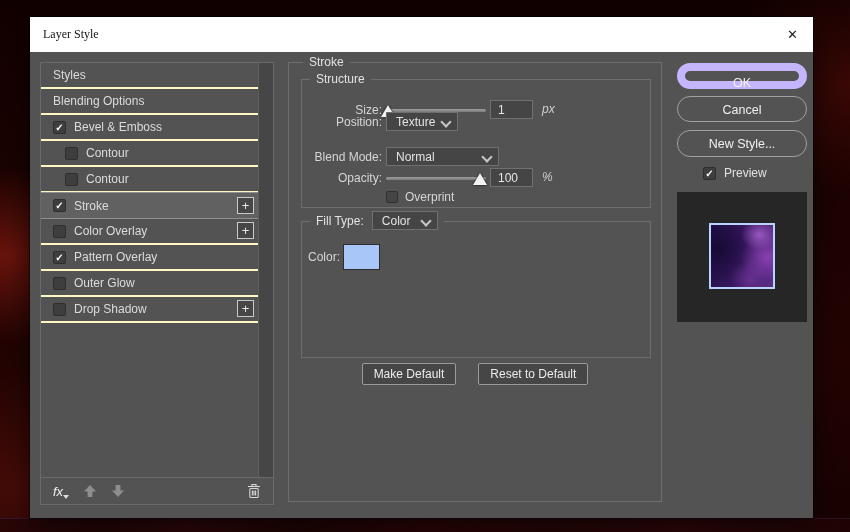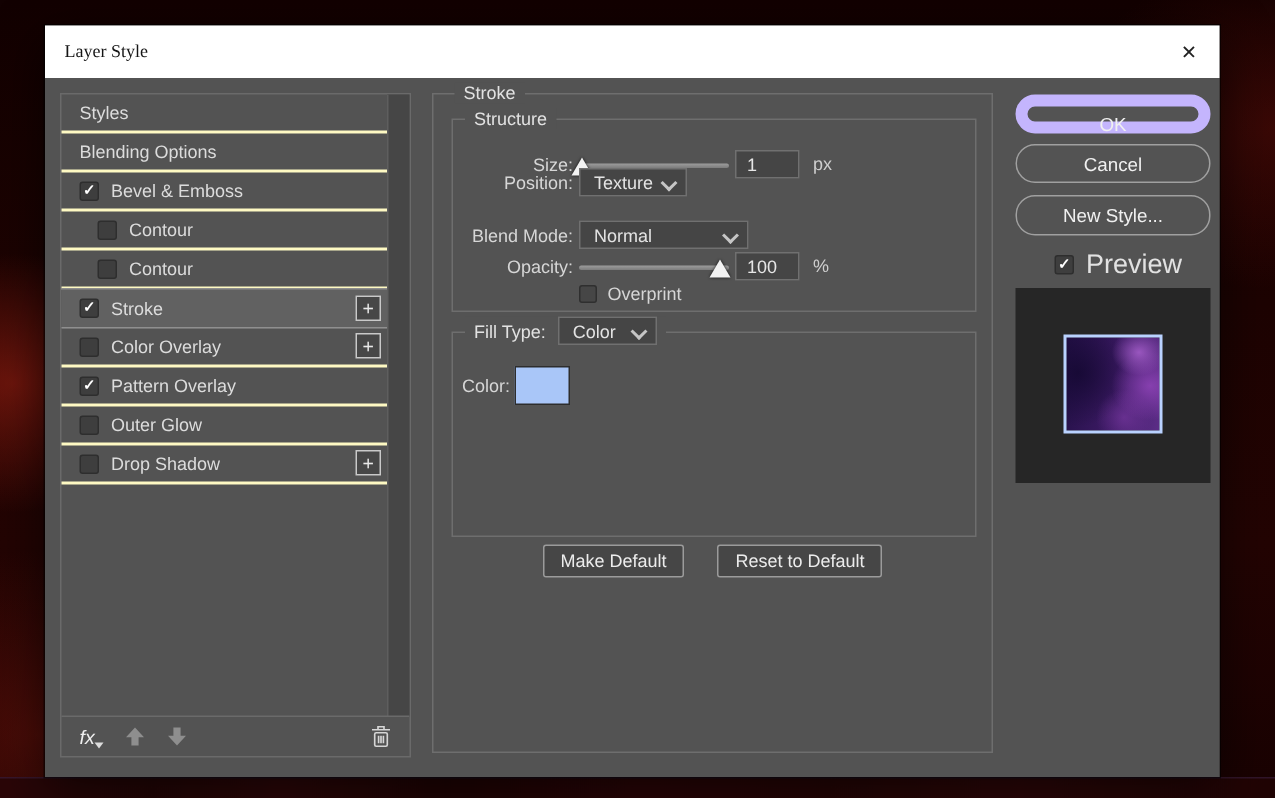--- a/index.html
+++ b/index.html
@@ -91,21 +91,21 @@
     border-left:7px solid transparent;border-right:7px solid transparent;border-bottom:12px solid #f2f2f2;
     filter:drop-shadow(0 0 1px rgba(0,0,0,.8));
   }
   .thumb-size{left:79px;}
   .thumb-opacity{left:171px;}
   .numfield{
     position:absolute;left:188px;top:0;width:43px;height:19px;background:#454545;
     border:1px solid #707070;box-sizing:border-box;color:#e6e6e6;font-size:12px;
     font-family:"Liberation Sans",sans-serif;padding:0 0 0 7px;
   }
-  .unit{position:absolute;left:240px;top:0;color:#cfcfcf;font-size:12px;line-height:19px;}
+  .unit{position:absolute;left:240px;top:0;color:#cfcfcf;font-size:12px;line-height:19px;font-style:italic;}
   .dropdown{
     position:absolute;left:84px;top:0;height:19px;background:#454545;border:1px solid #707070;
     box-sizing:border-box;color:#e3e3e3;font-size:12px;display:flex;align-items:center;
     padding:0 22px 0 9px;
   }
   .dd-pos{width:72px;}
   .dd-blend{width:113px;}
   .dd-fill{position:relative;left:0;width:66px;}
   .chev{position:absolute;right:7px;top:5px;width:6px;height:6px;border-right:2px solid #c6c6c6;border-bottom:2px solid #c6c6c6;transform:rotate(45deg);}
   .cb-sm{
@@ -125,21 +125,21 @@
   
   .pill{
     position:absolute;left:647px;width:130px;height:26px;border-radius:13px;background:#535353;
     color:#f0f0f0;font-size:12.5px;font-family:"Liberation Sans",sans-serif;text-align:center;
   }
   .pill-ok{top:11px;border:8px solid #c4b5fd;line-height:22px;}
   .pill-plain{border:1px solid #a0a0a0;line-height:24px;}
   .pill-cancel{top:44px;}
   .pill-new{top:78px;height:27px;line-height:25px;}
   .preview-row{position:absolute;left:673px;top:114px;display:flex;align-items:center;gap:8px;}
-  .preview-row .plabel{color:#e2e2e2;font-size:18px;}
+  .preview-row .plabel{color:#e2e2e2;font-size:12px;}
   .preview-box{position:absolute;left:647px;top:140px;width:130px;height:130px;background:#262626;}
   .preview-thumb{
     position:absolute;left:32px;top:31px;width:66px;height:66px;box-sizing:border-box;
     border:2px solid #b9d2ff;
     background:
       radial-gradient(26px 22px at 78% 16%, rgba(168,96,205,.85), transparent 70%),
       radial-gradient(36px 32px at 90% 52%, rgba(152,72,192,.75), transparent 72%),
       radial-gradient(26px 26px at 62% 86%, rgba(132,62,172,.55), transparent 72%),
       radial-gradient(46px 46px at 12% 38%, rgba(22,9,52,.92), transparent 78%),
       linear-gradient(100deg,#231046 0%,#3c1a64 55%,#5c2d87 100%);

